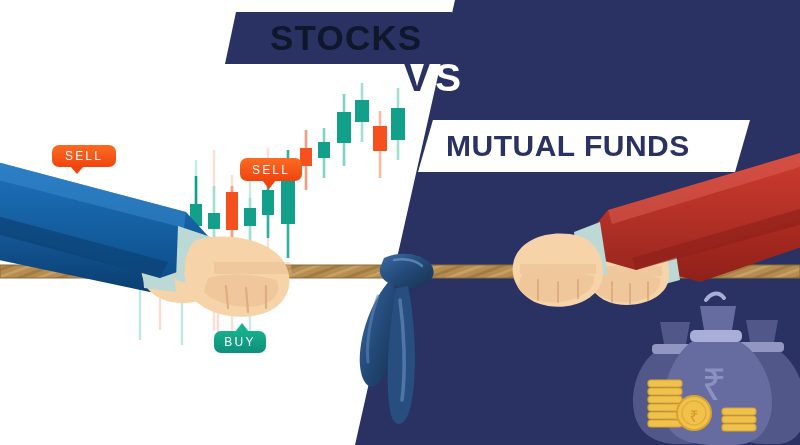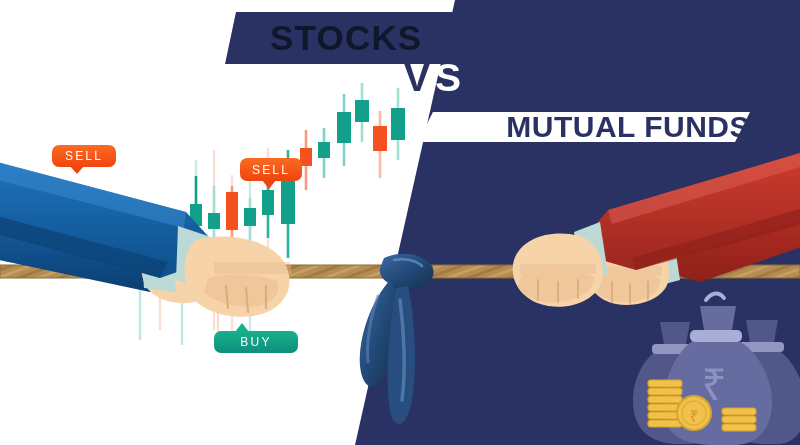--- a/index.html
+++ b/index.html
@@ -13,21 +13,21 @@
   #stocks-banner{left:236px;top:12px;width:216px;height:52px;}
   #stocks-banner .skew{position:absolute;inset:0;background:#2a3163;
      clip-path:polygon(5.2% 0,100% 0,100% 100%,0% 100%);}
   #stocks-label{position:relative;color:#0f172a;font-size:35px;font-weight:bold;
      padding-left:34px;letter-spacing:1.2px;}
 
   #vs-wrap{position:absolute;left:404px;top:56px;width:82px;height:46px;}
   #vs-v{position:absolute;left:0;top:0;font-size:39px;font-weight:bold;color:#2a3163;letter-spacing:0px;}
   #vs-s{position:absolute;left:31px;top:0px;font-size:39px;font-weight:bold;color:#ffffff;}
 
-  #mf-banner{position:absolute;left:418px;top:112px;width:332px;height:30px;justify-content:flex-end;}
+  #mf-banner{position:absolute;left:418px;top:120px;width:332px;height:52px;}
   #mf-banner .skew{position:absolute;inset:0;background:#ffffff;
      clip-path:polygon(4.5% 0,100% 0,95.5% 100%,0% 100%);}
   #mf-label{position:relative;color:#2a3163;font-size:30px;font-weight:bold;
      padding-left:28px;line-height:46px;letter-spacing:0.5px;}
 
   
   .badge{position:absolute;border-radius:7px;color:#fff;font-weight:normal;
      font-size:12px;letter-spacing:2.2px;display:flex;align-items:center;
      justify-content:center;}
   .badge .tail{position:absolute;width:0;height:0;}
@@ -35,21 +35,21 @@
   #sell-badge-1{left:52px;top:145px;width:64px;height:22px;
      background:linear-gradient(180deg,#fb6b22 0%,#f0450f 100%);}
   #sell-badge-1 .tail{bottom:-7px;left:18px;border-left:7px solid transparent;
      border-right:7px solid transparent;border-top:8px solid #f0450f;}
 
   #sell-badge-2{left:240px;top:158px;width:62px;height:23px;
      background:linear-gradient(180deg,#fb6b22 0%,#ef440e 100%);}
   #sell-badge-2 .tail{bottom:-8px;left:22px;border-left:7px solid transparent;
      border-right:7px solid transparent;border-top:9px solid #ef440e;}
 
-  #buy-badge{left:214px;top:331px;width:84px;height:22px;
+  #buy-badge{left:214px;top:331px;width:52px;height:22px;
      background:linear-gradient(180deg,#16b08a 0%,#0e8f7e 100%);}
   #buy-badge .tail{top:-8px;left:21px;border-left:7px solid transparent;
      border-right:7px solid transparent;border-bottom:9px solid #16b08a;}
 
   
   .layer{position:absolute;left:0;top:0;width:800px;height:445px;}
 </style>
 </head>
 <body>
 

